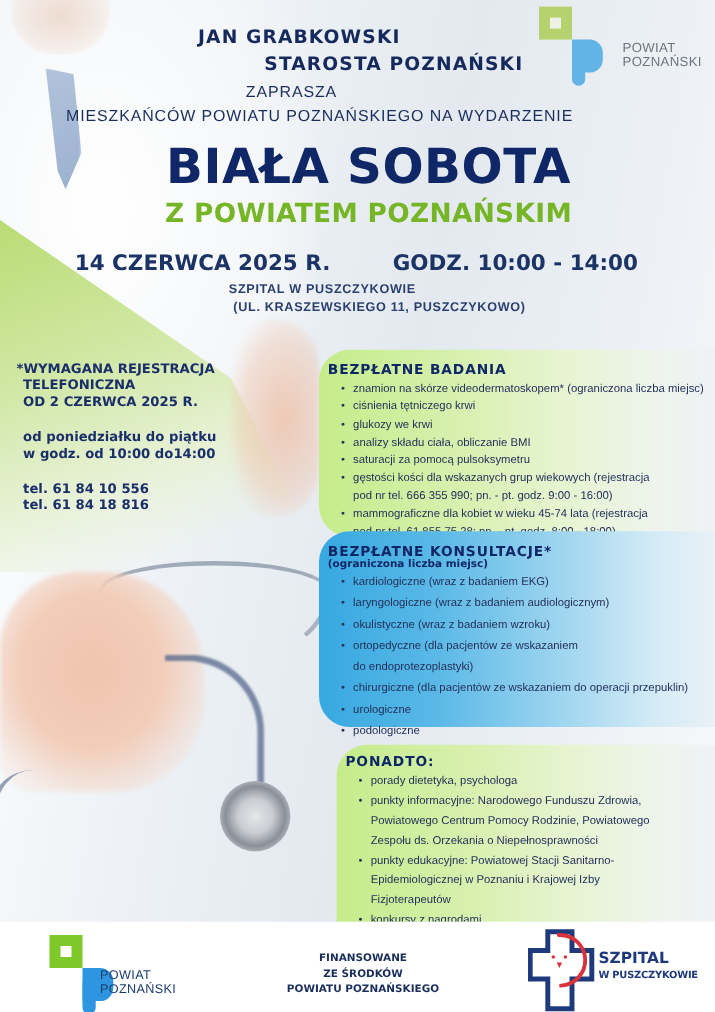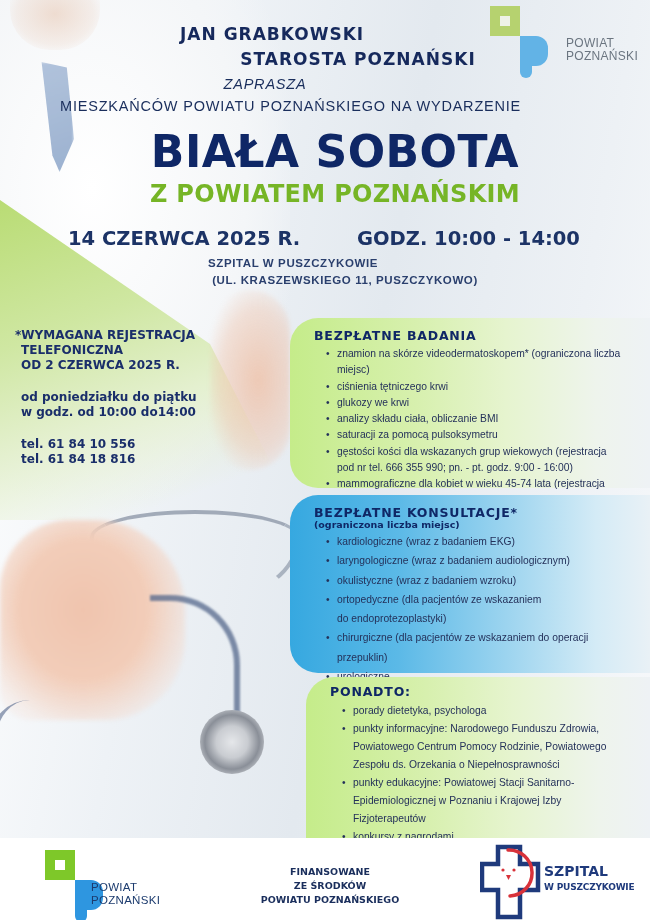--- a/index.html
+++ b/index.html
@@ -86,21 +86,21 @@
       text-align: left; font-family: "DejaVu Sans", sans-serif;
       font-weight: bold; font-size: 17px; letter-spacing: 1px; color: #16295c;
     }
     .host-title {
       position: absolute; left: 168px; width: 380px; top: 49px;
       text-align: center; font-family: "DejaVu Sans", sans-serif;
       font-weight: bold; font-size: 17px; letter-spacing: 1px; color: #16295c;
     }
     .invites {
       position: absolute; left: 0; width: 530px; top: 76px; 
-      text-align: center; font-size: 14.5px; letter-spacing: 0.8px; color: #1a2e5c; font-style: italic;
+      text-align: center; font-size: 14.5px; letter-spacing: 0.8px; color: #1a2e5c;
     }
     .invite-line {
       position: absolute; left: 0; width: 650px; top: 98px; padding-left: 60px;
       text-align: left; font-size: 14.5px; letter-spacing: 0.8px; color: #1a2e5c;
     }
     .event-title {
       position: absolute; left: 0; width: 650px; top: 126px; padding-left: 20px;
       text-align: center; font-family: "DejaVu Sans", sans-serif;
       font-weight: bold; font-size: 44px; letter-spacing: 0.5px; color: #0f2766;
     }
@@ -151,28 +151,28 @@
       position: absolute; left: 15px; top: 328px; width: 260px;
       font-family: "DejaVu Sans", sans-serif; font-weight: bold; font-size: 12px; color: #1a2e6a;
       line-height: 15px;
     }
     .registration .indent { padding-left: 6px; }
     .registration .gap { height: 17px; }
 
     
     .panel {
       position: absolute; border-radius: 28px 0 0 28px;
-      padding: 10px 10px 10px 24px;
+      padding: 10px 10px 10px 8px;
     }
     .panel-green {
       left: 290px; top: 318px; width: 360px; height: 170px;
       background: linear-gradient(90deg, #c5ec8a 0%, #d7f0ae 35%, #e6f4cf 60%, #eef4ec 85%, #eef2f5 100%);
     }
     .panel-blue {
-      left: 290px; top: 495px; width: 360px; height: 178px;
+      left: 290px; top: 483px; width: 360px; height: 178px;
       background: linear-gradient(90deg, #36a8e0 0%, #5bb9e7 30%, #9cd4ef 60%, #d4ebf6 85%, #e9f1f6 100%);
     }
     .panel-green2 {
       left: 306px; top: 677px; width: 344px; height: 162px;
       background: linear-gradient(90deg, #c5ec8a 0%, #d7f0ae 35%, #e6f4cf 60%, #eef4ec 85%, #eef2f5 100%);
       border-radius: 28px 0 0 0;
     }
     .panel-title {
       font-family: "DejaVu Sans", sans-serif; font-weight: bold; font-size: 12.5px;
       color: #0f2766; letter-spacing: 0.8px;

